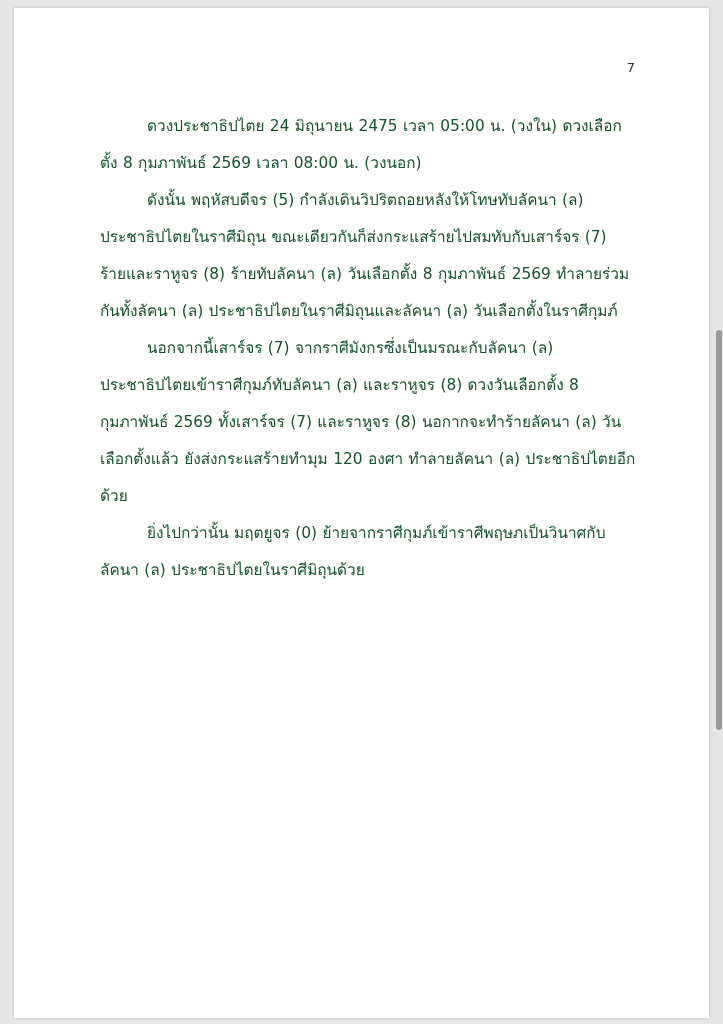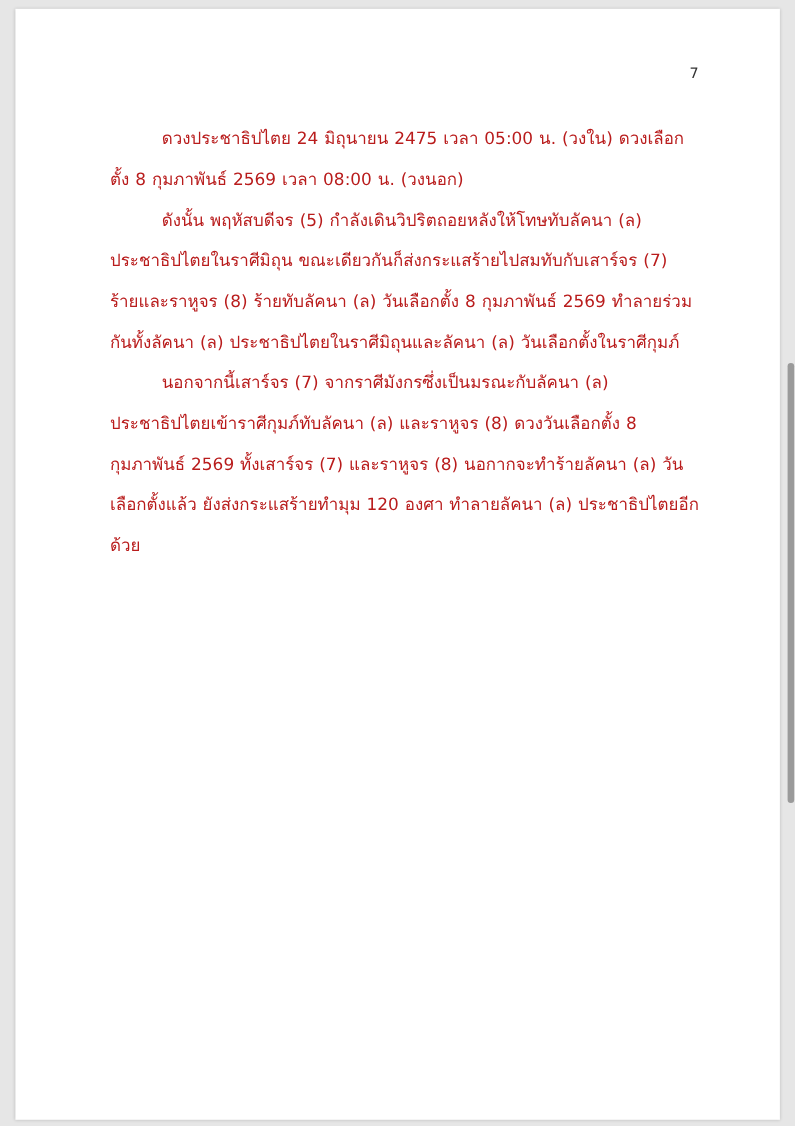--- a/index.html
+++ b/index.html
@@ -41,21 +41,21 @@
   .content {
     position: absolute;
     left: 86px;
     top: 100px;
     width: 536px;
   }
   p.para {
     margin: 0;
     font-size: 15.4px;
     line-height: 37px;
-    color: #b91c1c;
+    color: #14532d;
     text-indent: 47px;
     font-family: "DejaVu Sans", sans-serif;
     word-spacing: 0.5px;
   }
   .scrollbar-track {
     position: absolute;
     right: 0px;
     top: 0px;
     width: 8px;
     height: 1024px;
@@ -77,20 +77,21 @@
 <div class="viewport">
 
   <div class="page">
 
     <div class="page-number">7</div>
 
     <div class="content">
       <p class="para">ดวงประชาธิปไตย 24 มิถุนายน 2475 เวลา 05:00 น. (วงใน) ดวงเลือกตั้ง 8 กุมภาพันธ์ 2569 เวลา 08:00 น. (วงนอก)</p>
       <p class="para">ดังนั้น พฤหัสบดีจร (5) กำลังเดินวิปริตถอยหลังให้โทษทับลัคนา (ล) ประชาธิปไตยในราศีมิถุน ขณะเดียวกันก็ส่งกระแสร้ายไปสมทับกับเสาร์จร (7) ร้ายและราหูจร (8) ร้ายทับลัคนา (ล) วันเลือกตั้ง 8 กุมภาพันธ์ 2569 ทำลายร่วมกันทั้งลัคนา (ล) ประชาธิปไตยในราศีมิถุนและลัคนา (ล) วันเลือกตั้งในราศีกุมภ์</p>
       <p class="para">นอกจากนี้เสาร์จร (7) จากราศีมังกรซึ่งเป็นมรณะกับลัคนา (ล) ประชาธิปไตยเข้าราศีกุมภ์ทับลัคนา (ล) และราหูจร (8) ดวงวันเลือกตั้ง 8 กุมภาพันธ์ 2569 ทั้งเสาร์จร (7) และราหูจร (8) นอกากจะทำร้ายลัคนา (ล) วันเลือกตั้งแล้ว ยังส่งกระแสร้ายทำมุม 120 องศา ทำลายลัคนา (ล) ประชาธิปไตยอีกด้วย</p>
+      <p class="para">ยิ่งไปกว่านั้น มฤตยูจร (0) ย้ายจากราศีกุมภ์เข้าราศีพฤษภเป็นวินาศกับลัคนา (ล) ประชาธิปไตยในราศีมิถุนด้วย</p>
     </div>
 
   </div>
 
   <div class="scrollbar-track">
     <div class="scrollbar-thumb"></div>
   </div>
 
 </div>
 

